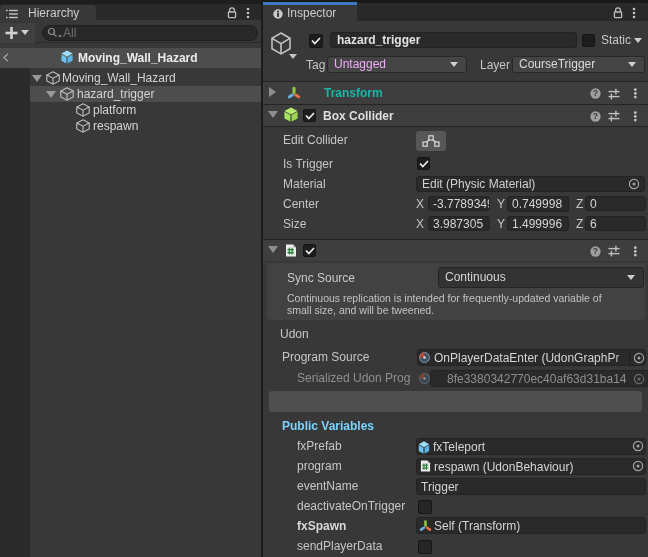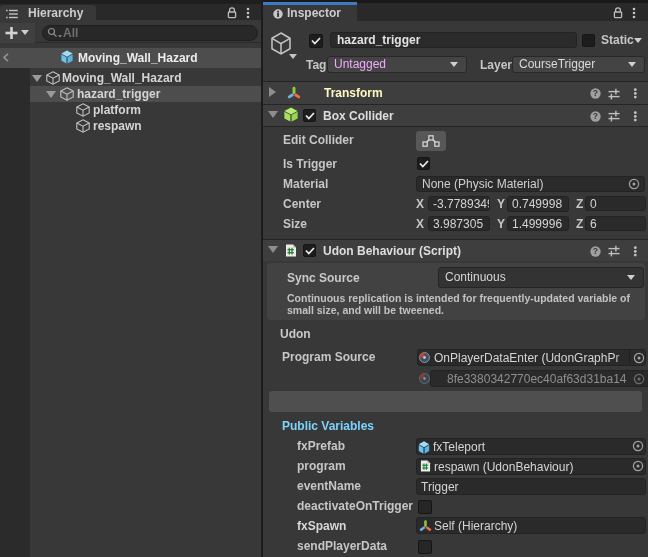--- a/index.html
+++ b/index.html
@@ -1,20 +1,20 @@
 <!DOCTYPE html>
 <html><head>
 <meta charset="utf-8">
 <style>
   html,body{margin:0;padding:0;background:#383838;}
   #stage{position:relative;width:648px;height:557px;overflow:hidden;
     font-family:"Liberation Sans", sans-serif;font-size:12px;color:#c6c6c6;
     background:#383838;-webkit-font-smoothing:antialiased;}
   .abs{position:absolute;}
-  .lbl{position:absolute;white-space:nowrap;line-height:14px;color:#c6c6c6;font-weight:bold;}
+  .lbl{position:absolute;white-space:nowrap;line-height:14px;color:#c6c6c6;}
   .fld{position:absolute;background:#2a2a2a;border:1px solid #232323;border-radius:3px;box-sizing:border-box;}
   .fldtx{position:absolute;color:#d4d4d4;white-space:nowrap;line-height:13px;}
   .dd{position:absolute;background:#484848;border:1px solid #282828;border-radius:3px;box-sizing:border-box;}
   .cb{position:absolute;background:#1d1d1d;border:1px solid #151515;border-radius:2px;box-sizing:border-box;}
   .hdr{position:absolute;left:263px;width:385px;background:#3e3e3e;}
   .sep{position:absolute;left:263px;width:385px;height:1px;background:#242424;}
   .bold{font-weight:bold;}
   svg{position:absolute;overflow:visible;}
 </style>
 </head>
@@ -171,21 +171,21 @@
   <div class="sep" style="top:81px;"></div>
   <div class="hdr" style="top:82px;height:22px;"></div>
   <svg class="abs" style="left:269px;top:87px;" width="7" height="10" viewBox="0 0 7 10">
     <polygon points="0,0 7,5 0,10" fill="#8e8e8e"></polygon>
   </svg>
   <svg class="abs" style="left:287px;top:85px;" width="14" height="15" viewBox="0 0 16 16" stroke-width="3.4" stroke-linecap="round">
     <line x1="8" y1="3" x2="8" y2="8.2" stroke="#8fc73e"></line>
     <line x1="6" y1="10.8" x2="2.6" y2="13" stroke="#6cb2e2"></line>
     <line x1="10" y1="10.8" x2="13.4" y2="13" stroke="#ef6c45"></line>
   </svg>
-  <div class="lbl bold" style="left:324px;top:86px;color:#fef9c3;">Transform</div>
+  <div class="lbl bold" style="left:324px;top:86px;color:#14b8a6;">Transform</div>
 
   <svg class="abs" style="left:590px;top:88px;" width="11" height="11" viewBox="0 0 12 12">
     <circle cx="6" cy="6" r="5.6" fill="#9f9f9f"></circle>
     <text x="6" y="9.2" font-size="9.5" font-weight="bold" fill="#3a3a3a" text-anchor="middle" font-family="Liberation Sans">?</text>
   </svg>
   <svg class="abs" style="left:608px;top:87.5px;" width="12" height="12" viewBox="0 0 12 12">
     <g stroke="#c0c0c0" stroke-width="1.4">
       <line x1="0.5" y1="3.6" x2="11.5" y2="3.6"></line>
       <line x1="7.9" y1="0.8" x2="7.9" y2="6.4"></line>
       <line x1="0.5" y1="8.6" x2="11.5" y2="8.6"></line>
@@ -241,21 +241,21 @@
     <rect x="6.9" y="0.8" width="4.2" height="4.2" fill="#565656" stroke="#dcdcdc" stroke-width="1.2"></rect>
     <rect x="12.8" y="7" width="4.2" height="4.2" fill="#565656" stroke="#dcdcdc" stroke-width="1.2"></rect>
   </svg>
   <div class="lbl" style="left:283px;top:157px;">Is Trigger</div>
   <div class="cb" style="left:417px;top:157px;width:13px;height:13px;"></div>
   <svg class="abs" style="left:419px;top:160px;" width="10" height="8" viewBox="0 0 10 8">
     <polyline points="1,3.5 3.8,6.5 9,1" fill="none" stroke="#ededed" stroke-width="1.7"></polyline>
   </svg>
   <div class="lbl" style="left:283px;top:177px;">Material</div>
   <div class="fld" style="left:416px;top:176px;width:229px;height:16px;"></div>
-  <div class="fldtx" style="left:422px;top:178px;color:#cfcfcf;">None (Physic Material)</div>
+  <div class="fldtx" style="left:422px;top:178px;color:#cfcfcf;">Edit (Physic Material)</div>
   <svg class="abs" style="left:628px;top:178px;" width="12" height="12" viewBox="0 0 12 12">
     <circle cx="6" cy="6" r="4.6" fill="none" stroke="#a2a2a2" stroke-width="1.2"></circle>
     <circle cx="6" cy="6" r="1.5" fill="#a2a2a2"></circle>
   </svg>
 
   <div class="lbl" style="left:283px;top:197px;">Center</div>
   <div class="lbl" style="left:416px;top:197px;">X</div>
   <div class="fld" style="left:428px;top:196px;width:62px;height:15px;overflow:hidden;">
       <div class="fldtx" style="left:4px;top:1px;">-3.7789349</div>
     </div>
@@ -294,21 +294,20 @@
       <line x1="4.3" y1="3.8" x2="4.3" y2="10.6"></line>
       <line x1="7" y1="3.8" x2="7" y2="10.6"></line>
       <line x1="2.4" y1="5.7" x2="8.9" y2="5.7"></line>
       <line x1="2.4" y1="8.7" x2="8.9" y2="8.7"></line>
     </g>
   </svg>
   <div class="cb" style="left:303px;top:244px;width:13px;height:13px;"></div>
   <svg class="abs" style="left:305px;top:247px;" width="10" height="8" viewBox="0 0 10 8">
     <polyline points="1,3.5 3.8,6.5 9,1" fill="none" stroke="#ededed" stroke-width="1.7"></polyline>
   </svg>
-  <div class="lbl bold" style="left:323px;top:244px;color:#dedede;">Udon Behaviour (Script)</div>
   <svg class="abs" style="left:590px;top:245.5px;" width="11" height="11" viewBox="0 0 12 12">
     <circle cx="6" cy="6" r="5.6" fill="#9f9f9f"></circle>
     <text x="6" y="9.2" font-size="9.5" font-weight="bold" fill="#3a3a3a" text-anchor="middle" font-family="Liberation Sans">?</text>
   </svg>
   <svg class="abs" style="left:608px;top:245px;" width="12" height="12" viewBox="0 0 12 12">
     <g stroke="#c0c0c0" stroke-width="1.4">
       <line x1="0.5" y1="3.6" x2="11.5" y2="3.6"></line>
       <line x1="7.9" y1="0.8" x2="7.9" y2="6.4"></line>
       <line x1="0.5" y1="8.6" x2="11.5" y2="8.6"></line>
       <line x1="3.4" y1="5.8" x2="3.4" y2="11.4"></line>
@@ -338,20 +337,21 @@
   </div>
   <svg class="abs" style="left:419px;top:352px;" width="11" height="11" viewBox="0 0 11 11">
     <circle cx="5.5" cy="5.5" r="5" fill="#3c5366" stroke="#9aa7b0" stroke-width="0.8"></circle>
     <path d="M5.5,0.5 A5,5 0 0 0 0.5,5.5 L5.5,5.5 Z" fill="#c0452e"></path>
     <circle cx="5.5" cy="5.5" r="1.3" fill="#d8d8d8"></circle>
   </svg>
   <svg class="abs" style="left:633px;top:352px;" width="12" height="12" viewBox="0 0 12 12">
     <circle cx="6" cy="6" r="4.6" fill="none" stroke="#a2a2a2" stroke-width="1.2"></circle>
     <circle cx="6" cy="6" r="1.5" fill="#a2a2a2"></circle>
   </svg>
+  <div class="lbl" style="left:297px;top:371px;color:#8f8f8f;">Serialized Udon Prog</div>
   <div class="fld" style="left:417px;top:370px;width:229px;height:17px;overflow:hidden;margin-left:13px;">
     <div class="fldtx" style="left:16px;top:2px;color:#8f8f8f;">8fe3380342770ec40af63d31ba14</div>
     <div class="abs" style="right:16px;top:0;width:14px;height:17px;background:linear-gradient(to right,rgba(42,42,42,0),#2a2a2a);"></div>
     <div class="abs" style="right:15px;top:0;width:1px;height:17px;background:#1f1f1f;"></div>
   </div>
   <svg class="abs" style="left:419px;top:373px;" width="11" height="11" viewBox="0 0 11 11" opacity="0.55">
     <circle cx="5.5" cy="5.5" r="5" fill="#3c5366" stroke="#9aa7b0" stroke-width="0.8"></circle>
     <path d="M5.5,0.5 A5,5 0 0 0 0.5,5.5 L5.5,5.5 Z" fill="#c0452e"></path>
     <circle cx="5.5" cy="5.5" r="1.2" fill="#e8e8e8"></circle>
   </svg>
@@ -401,17 +401,17 @@
   <div class="lbl" style="left:297px;top:499px;">deactivateOnTrigger</div>
   <div class="cb" style="left:418px;top:500px;width:14px;height:14px;background:#262626;"></div>
 
   <div class="lbl bold" style="left:297px;top:519px;color:#d8d8d8;">fxSpawn</div>
   <div class="fld" style="left:416px;top:517px;width:230px;height:17px;"></div>
   <svg class="abs" style="left:419px;top:519px;" width="13" height="13" viewBox="0 0 16 16" stroke-width="3.2" stroke-linecap="round">
     <line x1="8" y1="3" x2="8" y2="8.2" stroke="#8fc73e"></line>
     <line x1="6" y1="10.8" x2="2.6" y2="13" stroke="#6cb2e2"></line>
     <line x1="10" y1="10.8" x2="13.4" y2="13" stroke="#ef6c45"></line>
   </svg>
-  <div class="fldtx" style="left:434px;top:520px;">Self (Hierarchy)</div>
+  <div class="fldtx" style="left:434px;top:520px;">Self (Transform)</div>
 
   <div class="lbl" style="left:297px;top:539px;">sendPlayerData</div>
   <div class="cb" style="left:418px;top:540px;width:14px;height:14px;background:#262626;"></div>
 </div>
 
 </body></html>

